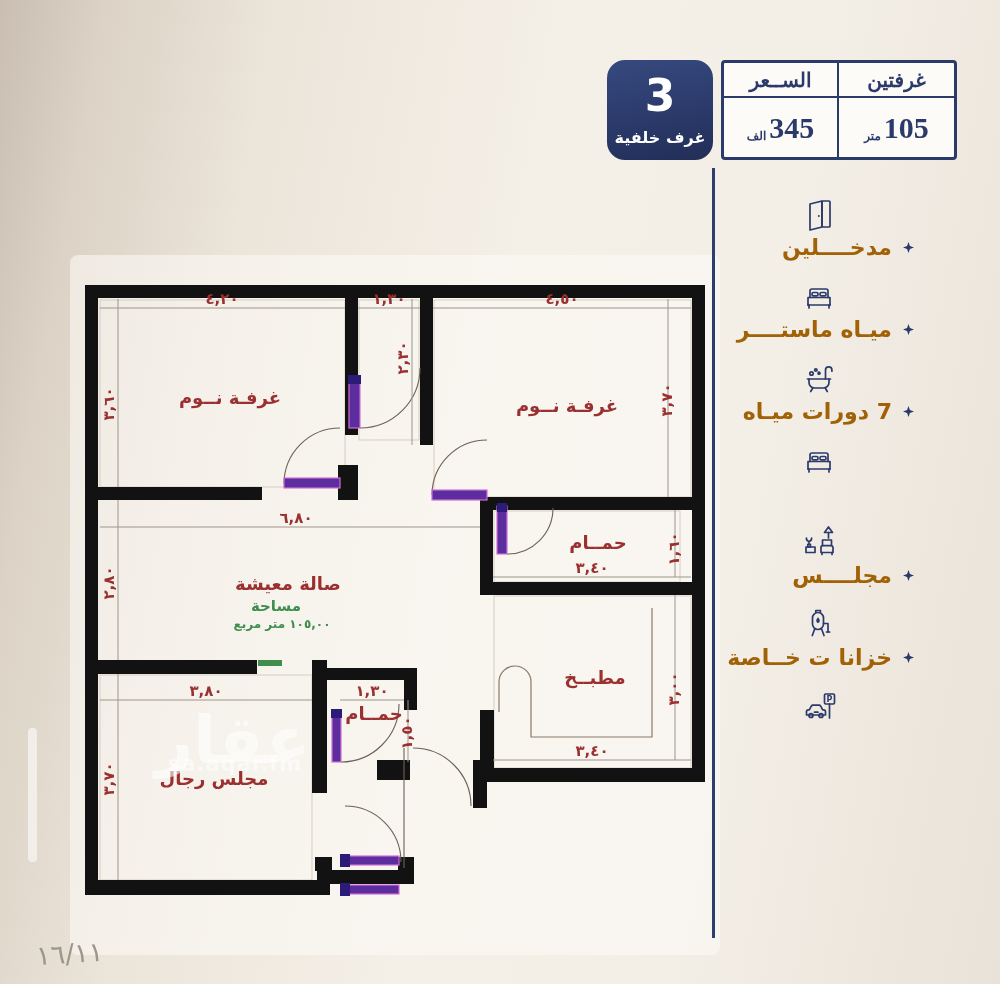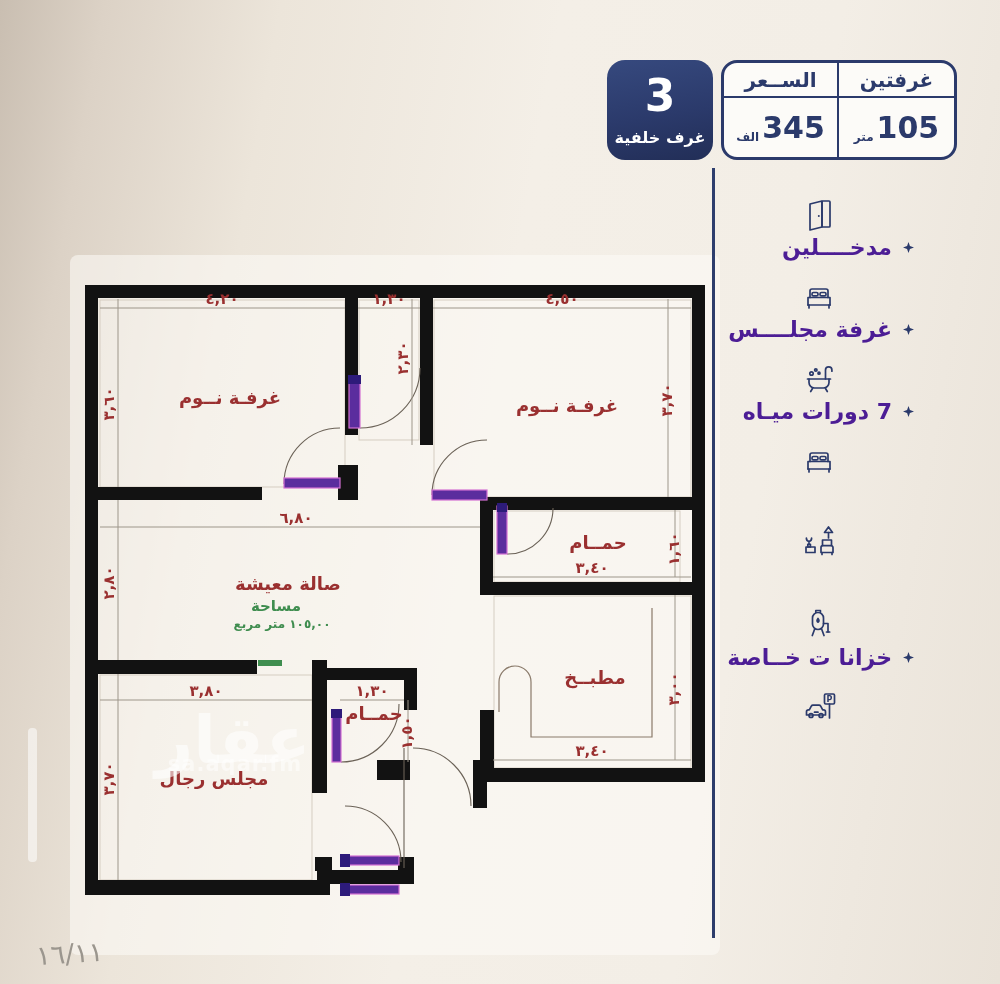--- a/index.html
+++ b/index.html
@@ -11,37 +11,37 @@
   .canvas{position:relative;width:1000px;height:984px;}
   .plan-bg{position:absolute;left:70px;top:255px;width:650px;height:700px;
     background:rgba(253,251,248,.55);border-radius:8px;}
   
   .badge{position:absolute;left:607px;top:60px;width:106px;height:100px;border-radius:18px;
     background:linear-gradient(170deg,#36497e 0%,#2b3a6b 55%,#222e57 100%);
     display:flex;flex-direction:column;align-items:center;justify-content:center;color:#fff;}
   .badge-num{font-size:44px;font-weight:700;line-height:1.05;}
   .badge-label{font-size:16px;font-weight:700;margin-top:8px;}
   .info-table{position:absolute;left:721px;top:60px;width:236px;height:100px;
-    background:#fcfbf8;border:3px solid #2b3a6b;border-radius:16px;box-sizing:border-box;
-    display:grid;grid-template-columns:1fr 1fr;grid-template-rows:35px 1fr;}
+    background:#fcfbf8;border:3px solid #2b3a6b;border-radius:4px;box-sizing:border-box;
+    display:grid;grid-template-columns:1fr 1fr;grid-template-rows:35px 1fr;font-family:Liberation Serif, serif;}
   .it-cell{display:flex;align-items:center;justify-content:center;color:#2b3a6b;}
   .it-head{font-size:20px;font-weight:700;border-bottom:2.5px solid #2b3a6b;}
   .col-divider{border-right:2.5px solid #2b3a6b;}
   .it-val{direction:rtl;gap:3px;}
   .it-num{font-size:30px;font-weight:700;}
   .it-unit{font-size:12px;font-weight:700;align-self:center;margin-top:18px;}
   
   .v-divider{position:absolute;left:712px;top:168px;width:2.5px;height:770px;background:#2e3e6d;}
   
   .features{position:absolute;left:728px;top:196px;width:232px;display:flex;flex-direction:column;}
   .feature{height:82px;display:flex;flex-direction:column;align-items:flex-end;justify-content:flex-start;}
   .f-icon{width:100%;display:flex;justify-content:center;transform:translateX(-25px);}
   .f-icon svg{width:36px;height:36px;stroke:#2b3a6b;fill:none;stroke-width:1.7;stroke-linecap:round;stroke-linejoin:round;}
   .f-row{display:flex;align-items:center;gap:11px;padding-right:46px;margin-top:3px;}
-  .f-label{font-size:22px;font-weight:700;color:#4c1d95;white-space:nowrap;}
+  .f-label{font-size:22px;font-weight:700;color:#a16207;white-space:nowrap;}
   .bullet{width:11px;height:11px;background:#2b3a6b;
     clip-path:polygon(50% 0,63% 37%,100% 50%,63% 63%,50% 100%,37% 63%,0 50%,37% 37%);}
   
   .plan-svg{position:absolute;left:85px;top:280px;width:620px;height:660px;}
   .plan-svg text{font-family:"DejaVu Sans",sans-serif;}
   .dim-text{fill:#9a3030;font-weight:700;font-size:15px;}
   .room-text{fill:#9a3030;font-weight:700;font-size:18px;}
   .green-text{fill:#3f8d4f;font-weight:700;}
   
   .wm-logo{position:absolute;left:148px;top:702px;width:170px;text-align:center;
@@ -98,21 +98,21 @@
         <svg viewBox="0 0 36 36">
             <path d="M7 27 v-7.5 h22 V27"></path>
             <path d="M7 27 h22"></path>
             <path d="M9 19.5 v-6.5 a2 2 0 0 1 2-2 h14 a2 2 0 0 1 2 2 v6.5"></path>
             <rect x="11" y="14.5" width="6" height="3.4" rx="1.4"></rect>
             <rect x="19" y="14.5" width="6" height="3.4" rx="1.4"></rect>
             <path d="M8 27 v3 M28 27 v3"></path>
           </svg>
       </div>
       <div class="f-row">
-          <span class="f-label" dir="rtl">غرفة مجلــــس</span>
+          <span class="f-label" dir="rtl">ميـاه ماستــــر</span>
           <span class="bullet"></span>
         </div>
     </div>
 
 
 
     <div class="feature">
       <div class="f-icon">
         <svg viewBox="0 0 36 36">
             <path d="M6.5 19 h23"></path>
@@ -149,20 +149,24 @@
             <path d="M23.5 8.5 h8 l-4-5.5 z"></path>
             <path d="M27.5 8.5 v5.5"></path>
             <path d="M21.5 21.5 v-5.5 h9 v5.5"></path>
             <path d="M20 28.5 v-5 a1.8 1.8 0 0 1 1.8-1.8 h8.4 a1.8 1.8 0 0 1 1.8 1.8 v5 z"></path>
             <path d="M21 28.5 v2 M31 28.5 v2"></path>
             <rect x="5" y="23" width="9" height="5.5"></rect>
             <rect x="6.8" y="20.3" width="2.6" height="2.7"></rect>
             <path d="M8 20 v-2.5 M8 17.5 c-1.6-.4-2.6-1.8-2.6-3.3 M8 17.5 c1.6-.4 2.6-1.8 2.6-3.3"></path>
           </svg>
       </div>
+      <div class="f-row">
+          <span class="f-label" dir="rtl">مجلــــس</span>
+          <span class="bullet"></span>
+        </div>
     </div>
 
     <div class="feature">
       <div class="f-icon">
         <svg viewBox="0 0 36 36">
             <rect x="11.5" y="6.5" width="11" height="17" rx="5.5"></rect>
             <path d="M14.8 6.5 V4.5 h4.6 v2"></path>
             <path d="M17 12.5 c-1.3 1.7-1.3 3.1 0 3.7 1.3-.6 1.3-2 0-3.7 z"></path>
             <path d="M13.5 23.5 l-2.2 6 M20.8 23.5 l2.2 6"></path>
             <path d="M22.5 17.5 h4.5 v8.5"></path>

